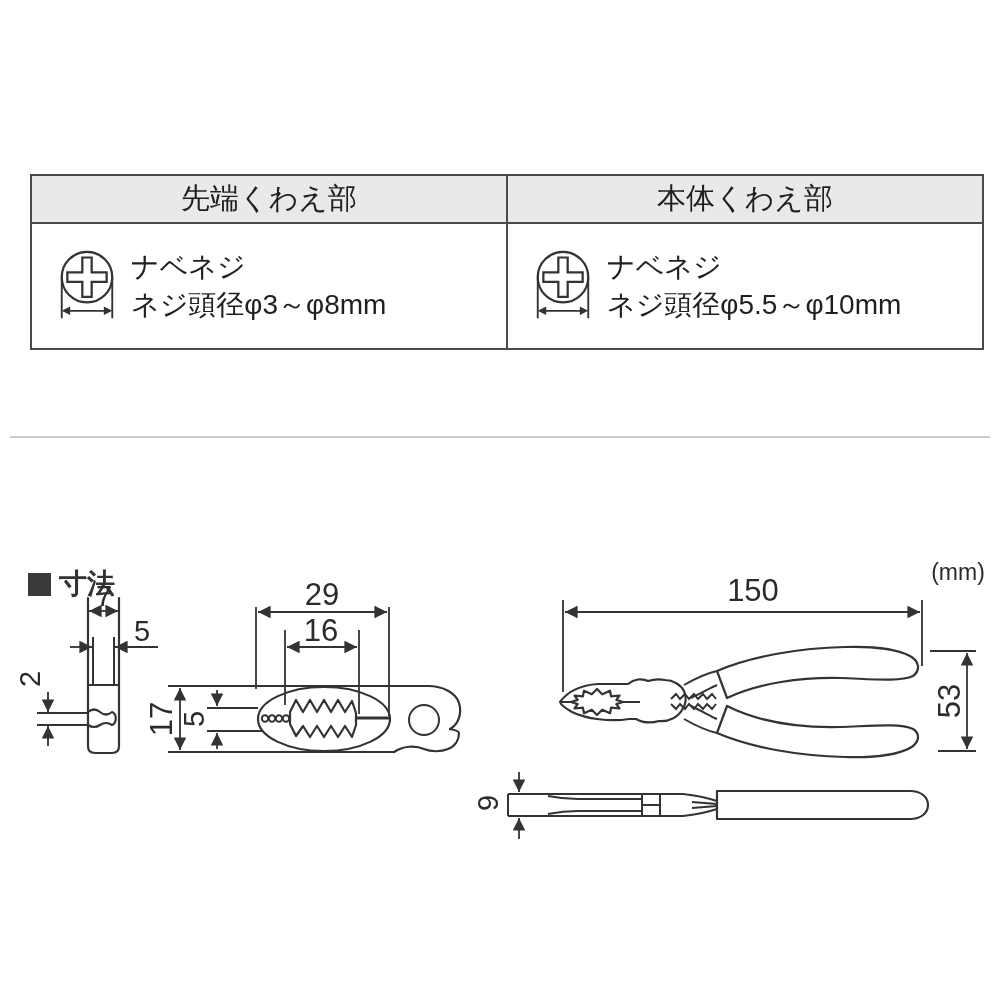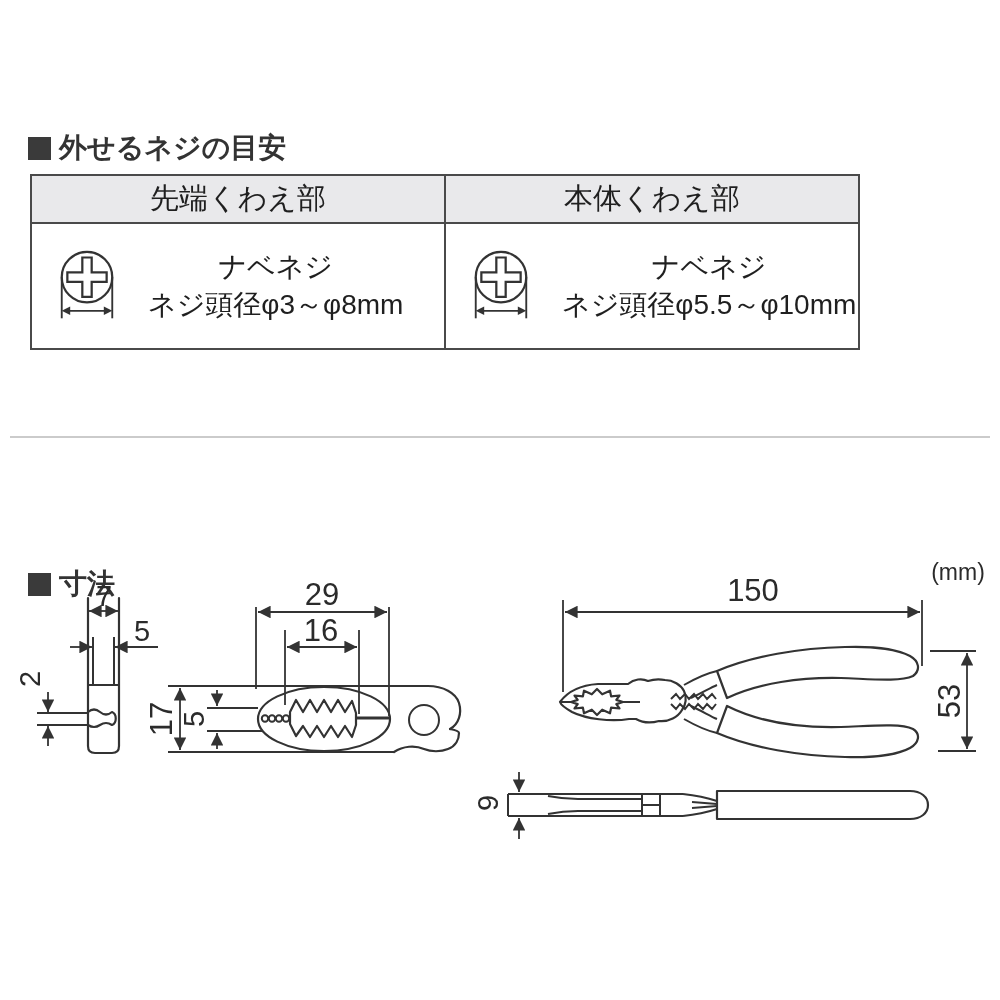--- a/index.html
+++ b/index.html
@@ -1,47 +1,43 @@
 <!DOCTYPE html>
 <html><head>
 <meta charset="utf-8">
 <style>
   html,body{margin:0;padding:0;background:#fff;}
   .page{position:relative;width:1000px;height:1000px;background:#ffffff;overflow:hidden;
         font-family:"Liberation Sans","DejaVu Sans",sans-serif;color:#2b2b2b;}
   .sec-title{position:absolute;display:flex;align-items:center;gap:8px;
              font-size:28px;font-weight:bold;color:#333;}
   .sq{width:23px;height:23px;background:#3a3a3a;flex:0 0 auto;}
-  .screw-table{position:absolute;left:30px;top:174px;width:830px;border-collapse:collapse;table-layout:fixed;}
+  .screw-table{position:absolute;left:30px;top:174px;width:954px;border-collapse:collapse;table-layout:fixed;}
   .screw-table th{border:2px solid #4a4a4a;background:#e9e9eb;height:44px;
                   font-size:29px;font-weight:400;color:#1f1f1f;text-align:center;}
   .screw-table td{border:2px solid #4a4a4a;background:#ffffff;height:124px;padding:0;}
-  .cell-inner{display:flex;align-items:center;gap:32px;padding-left:26px;height:100%;text-align:center;}
+  .cell-inner{display:flex;align-items:center;gap:15px;padding-left:26px;height:100%;}
   .screw-icon{width:58px;height:75px;flex:0 0 auto;}
   .cell-text{font-size:28px;line-height:38px;color:#1f1f1f;}
   .divider{position:absolute;left:10px;top:436px;width:980px;height:2px;background:#cbcbcb;}
   .draw{position:absolute;left:0;top:0;width:1000px;height:1000px;}
   
   .ol{fill:none;stroke:#333;stroke-width:2.2;stroke-linejoin:round;stroke-linecap:round;}
   .ln{fill:none;stroke:#333;stroke-width:2;}
   .dim{fill:none;stroke:#333;stroke-width:1.8;}
   .ic{fill:none;stroke:#333;stroke-width:2.4;}
   .dnum{font-size:29px;fill:#2b2b2b;stroke:none;}
   .dbig{font-size:31px;}
   .dmm{font-size:23px;}
 </style>
 </head>
 <body>
 
 <div class="page">
 
-  <div class="sec-title" style="left:28px;top:129px;">
-    <span class="sq"></span>
-    <span>外せるネジの目安</span>
-  </div>
 
   <table class="screw-table">
     <thead>
       <tr>
         <th>先端くわえ部</th>
         <th>本体くわえ部</th>
       </tr>
     </thead>
     <tbody>
       <tr>

